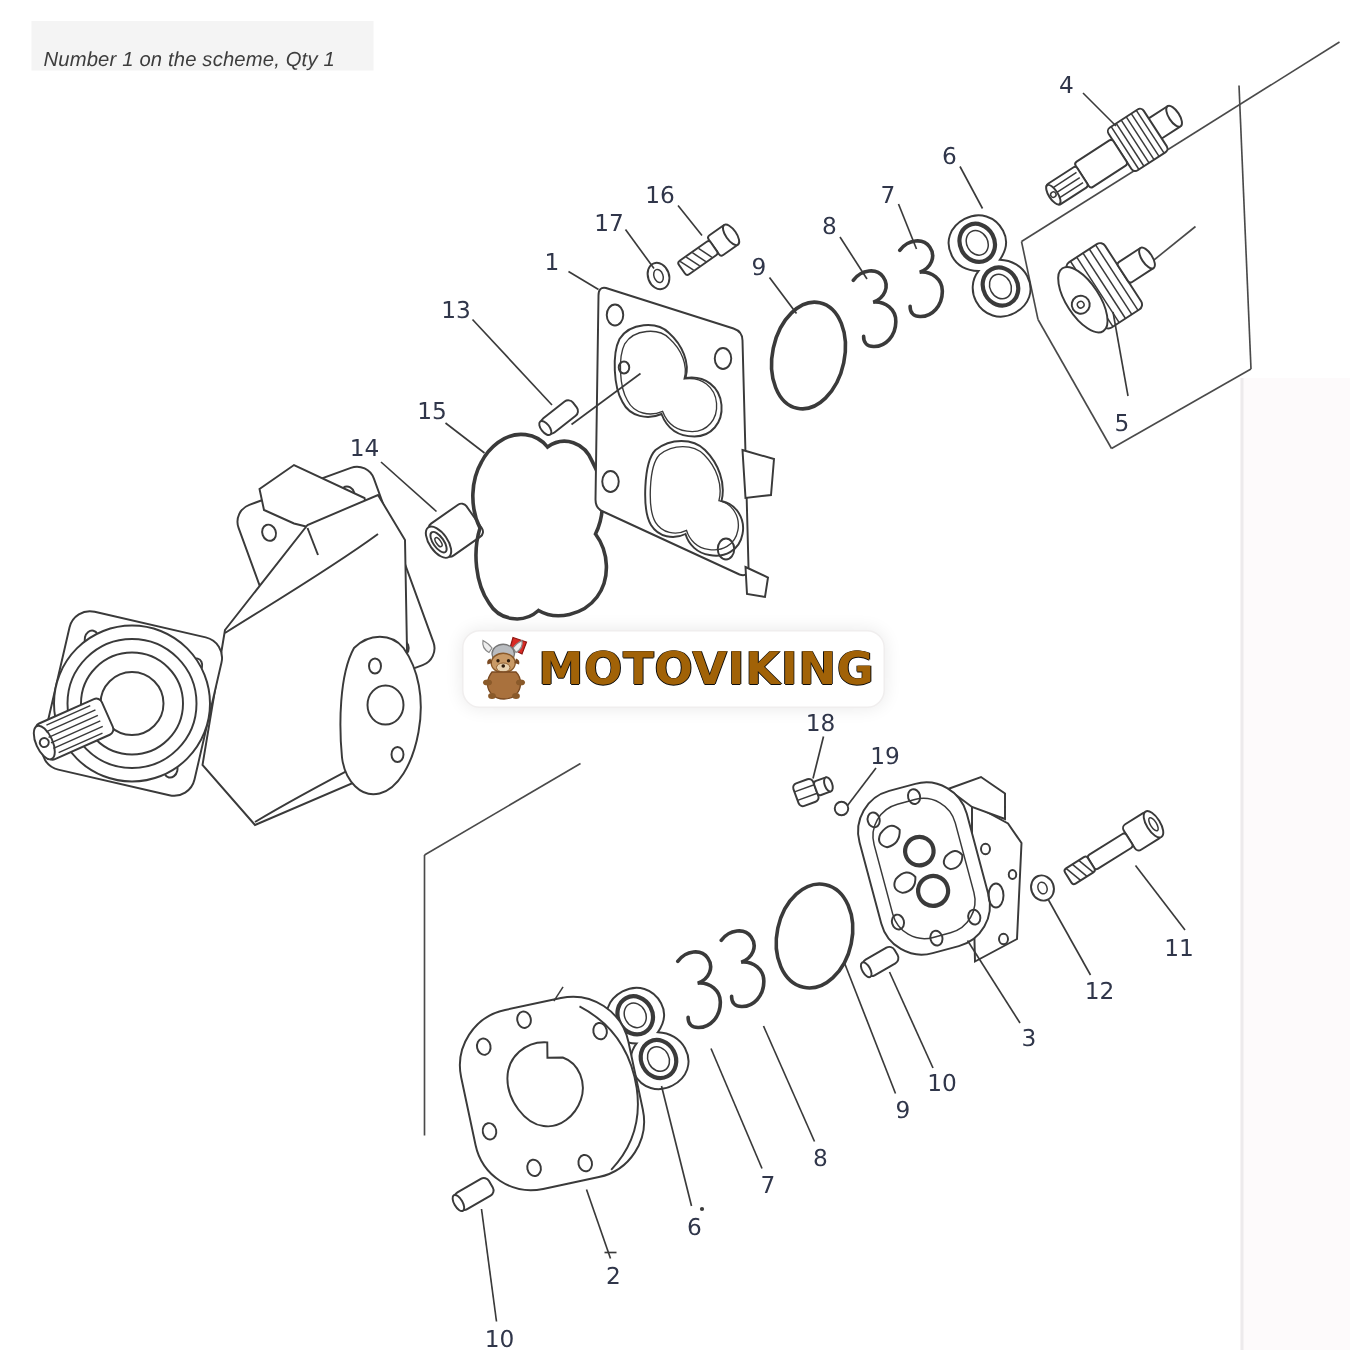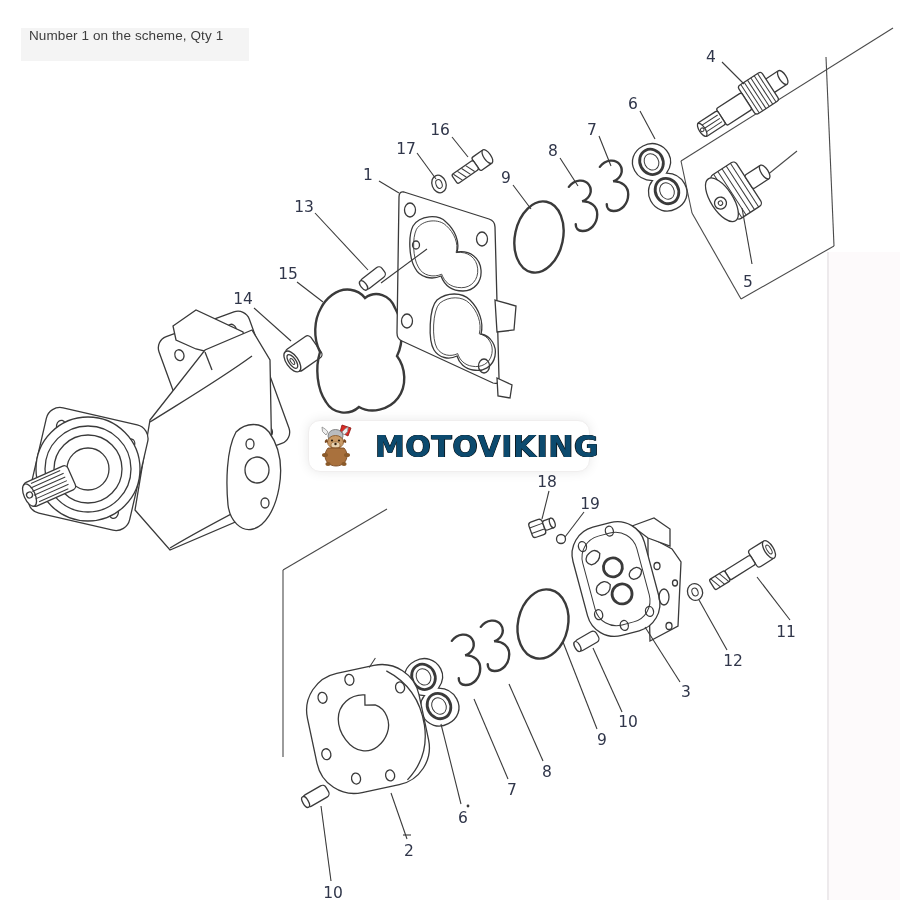--- a/index.html
+++ b/index.html
@@ -4,37 +4,37 @@
 <style>
   :root{
     --line:#3a3a3a; --label:#30364a; --header_bg:#f4f4f4; --header_text:#3d3d3d;
     --logo_accent:#d92b25; --side_panel:#fdfafb; --side_panel_edge:#edeaec;
   }
   html,body{margin:0;padding:0;background:#fff;}
   .stage{position:relative;width:900px;height:900px;background:#fff;overflow:hidden;
          font-family:"Liberation Sans",sans-serif;}
   .side-panel{position:absolute;left:827px;top:252px;width:73px;height:648px;
               background:var(--side_panel);border-left:2px solid var(--side_panel_edge);}
-  .header-bar{position:absolute;left:21px;top:28px;width:228px;height:33px;
-              background:var(--header_bg);display:flex;align-items:flex-start;}
+  .header-bar{position:absolute;left:21px;top:14px;width:228px;height:33px;
+              background:var(--header_bg);display:flex;align-items:flex-end;font-style:italic;}
   .header-bar span{font-size:13.5px;color:var(--header_text);padding-left:8px;letter-spacing:.1px;}
   svg.diagram{position:absolute;left:0;top:0;}
   .lbl{font-family:"DejaVu Sans",sans-serif;font-size:15.5px;fill:var(--label);}
   .ld{stroke:var(--line);stroke-width:1.1;fill:none;}
   .cl{stroke:#4a4a4a;stroke-width:1.1;fill:none;}
   .pt{fill:#fff;stroke:var(--line);stroke-width:1.3;}
   .nf{fill:none;stroke:var(--line);stroke-width:1.3;}
   .th{fill:none;stroke:var(--line);stroke-width:2.4;stroke-linecap:round;}
   .th2{fill:none;stroke:var(--line);stroke-width:2.8;}
   .hl{stroke:var(--line);stroke-width:1;fill:none;}
   .logo-pill{position:absolute;left:308px;top:420px;width:280px;height:50px;background:#fff;
              border:1px solid #f0eeee;border-radius:12px;box-shadow:0 0 12px rgba(0,0,0,.09);
              display:flex;align-items:center;}
-  .logo-text{font-family:"DejaVu Sans",sans-serif;font-weight:800;font-size:30px;color:#0c4a6e;
-             letter-spacing:.5px;margin-left:20px;
+  .logo-text{font-family:"DejaVu Sans",sans-serif;font-weight:800;font-size:30px;color:#a16207;
+             letter-spacing:.5px;margin-left:4px;
              text-shadow:.6px 0 #0d0d0d,-.6px 0 #0d0d0d,0 .4px #0d0d0d;}
   .mascot{margin-left:8px;flex:0 0 auto;}
 </style>
 </head>
 <body>
 
 <div class="stage">
 
   <div class="side-panel"></div>
 

